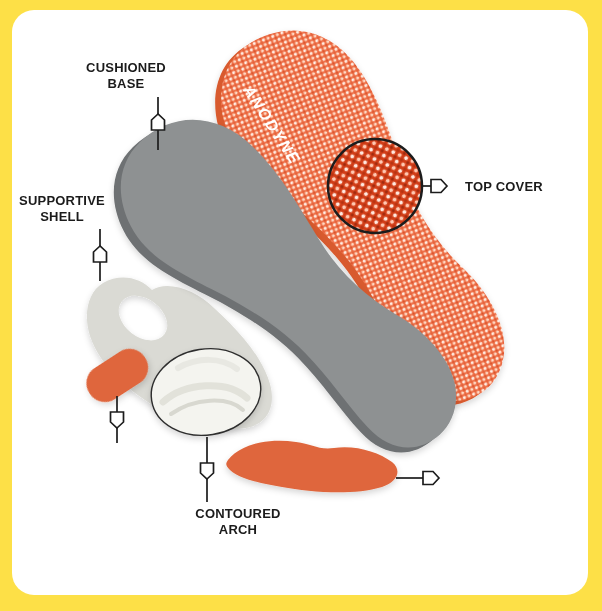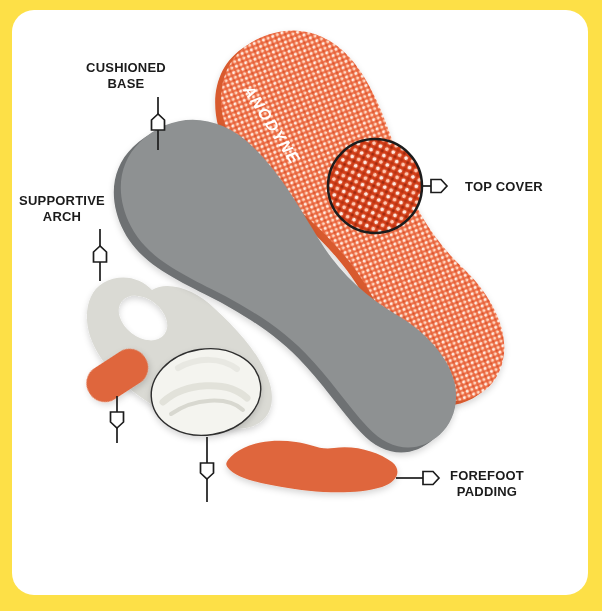--- a/index.html
+++ b/index.html
@@ -79,16 +79,16 @@
       <use href="#tag" transform="translate(158,122) rotate(180)"></use>
       <use href="#tag" transform="translate(100,254) rotate(180)"></use>
       <use href="#tag" transform="translate(117,420)"></use>
       <use href="#tag" transform="translate(207,471)"></use>
       <use href="#tag" transform="translate(431,478) rotate(-90)"></use>
       <use href="#tag" transform="translate(439,186) rotate(-90)"></use>
     </g>
   </svg>
 
   <div class="lbl" style="left:78px;top:60px;width:96px;">CUSHIONED BASE</div>
-  <div class="lbl" style="left:14px;top:193px;width:96px;">SUPPORTIVE ARCH</div>
-  <div class="lbl" style="left:450px;top:468px;width:74px;">FOREFOOT PADDING</div>
+  <div class="lbl" style="left:14px;top:193px;width:96px;">SUPPORTIVE SHELL</div>
+  <div class="lbl" style="left:192px;top:506px;width:92px;">CONTOURED ARCH</div>
   <div class="lbl" style="left:465px;top:179px;width:110px;text-align:left;">TOP COVER</div>
 </div>
 
 </body></html>

